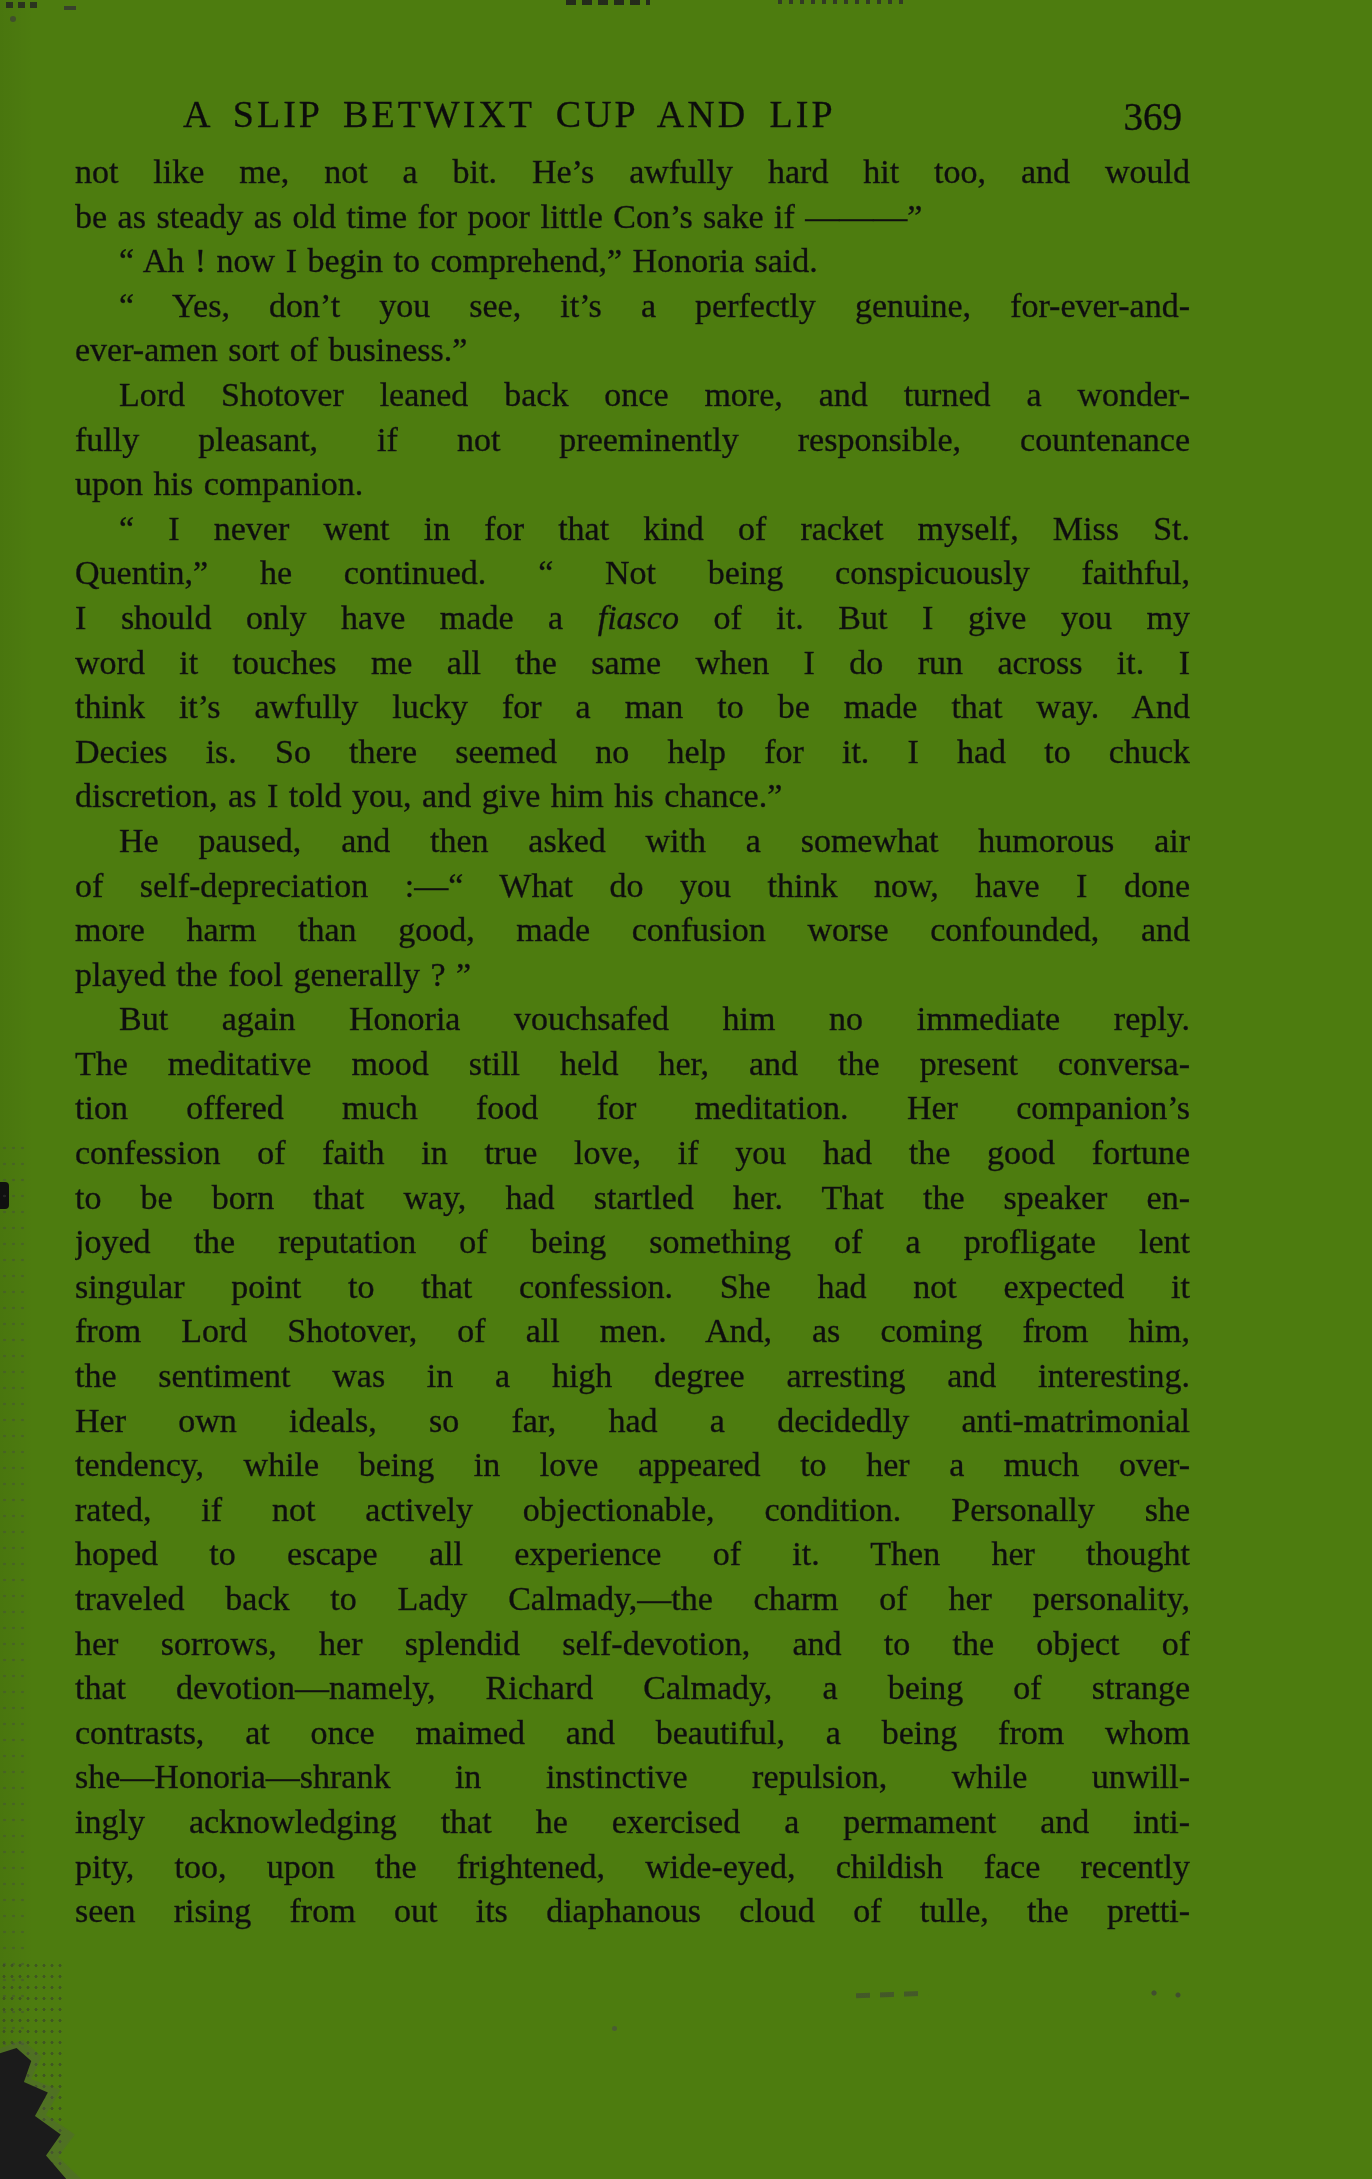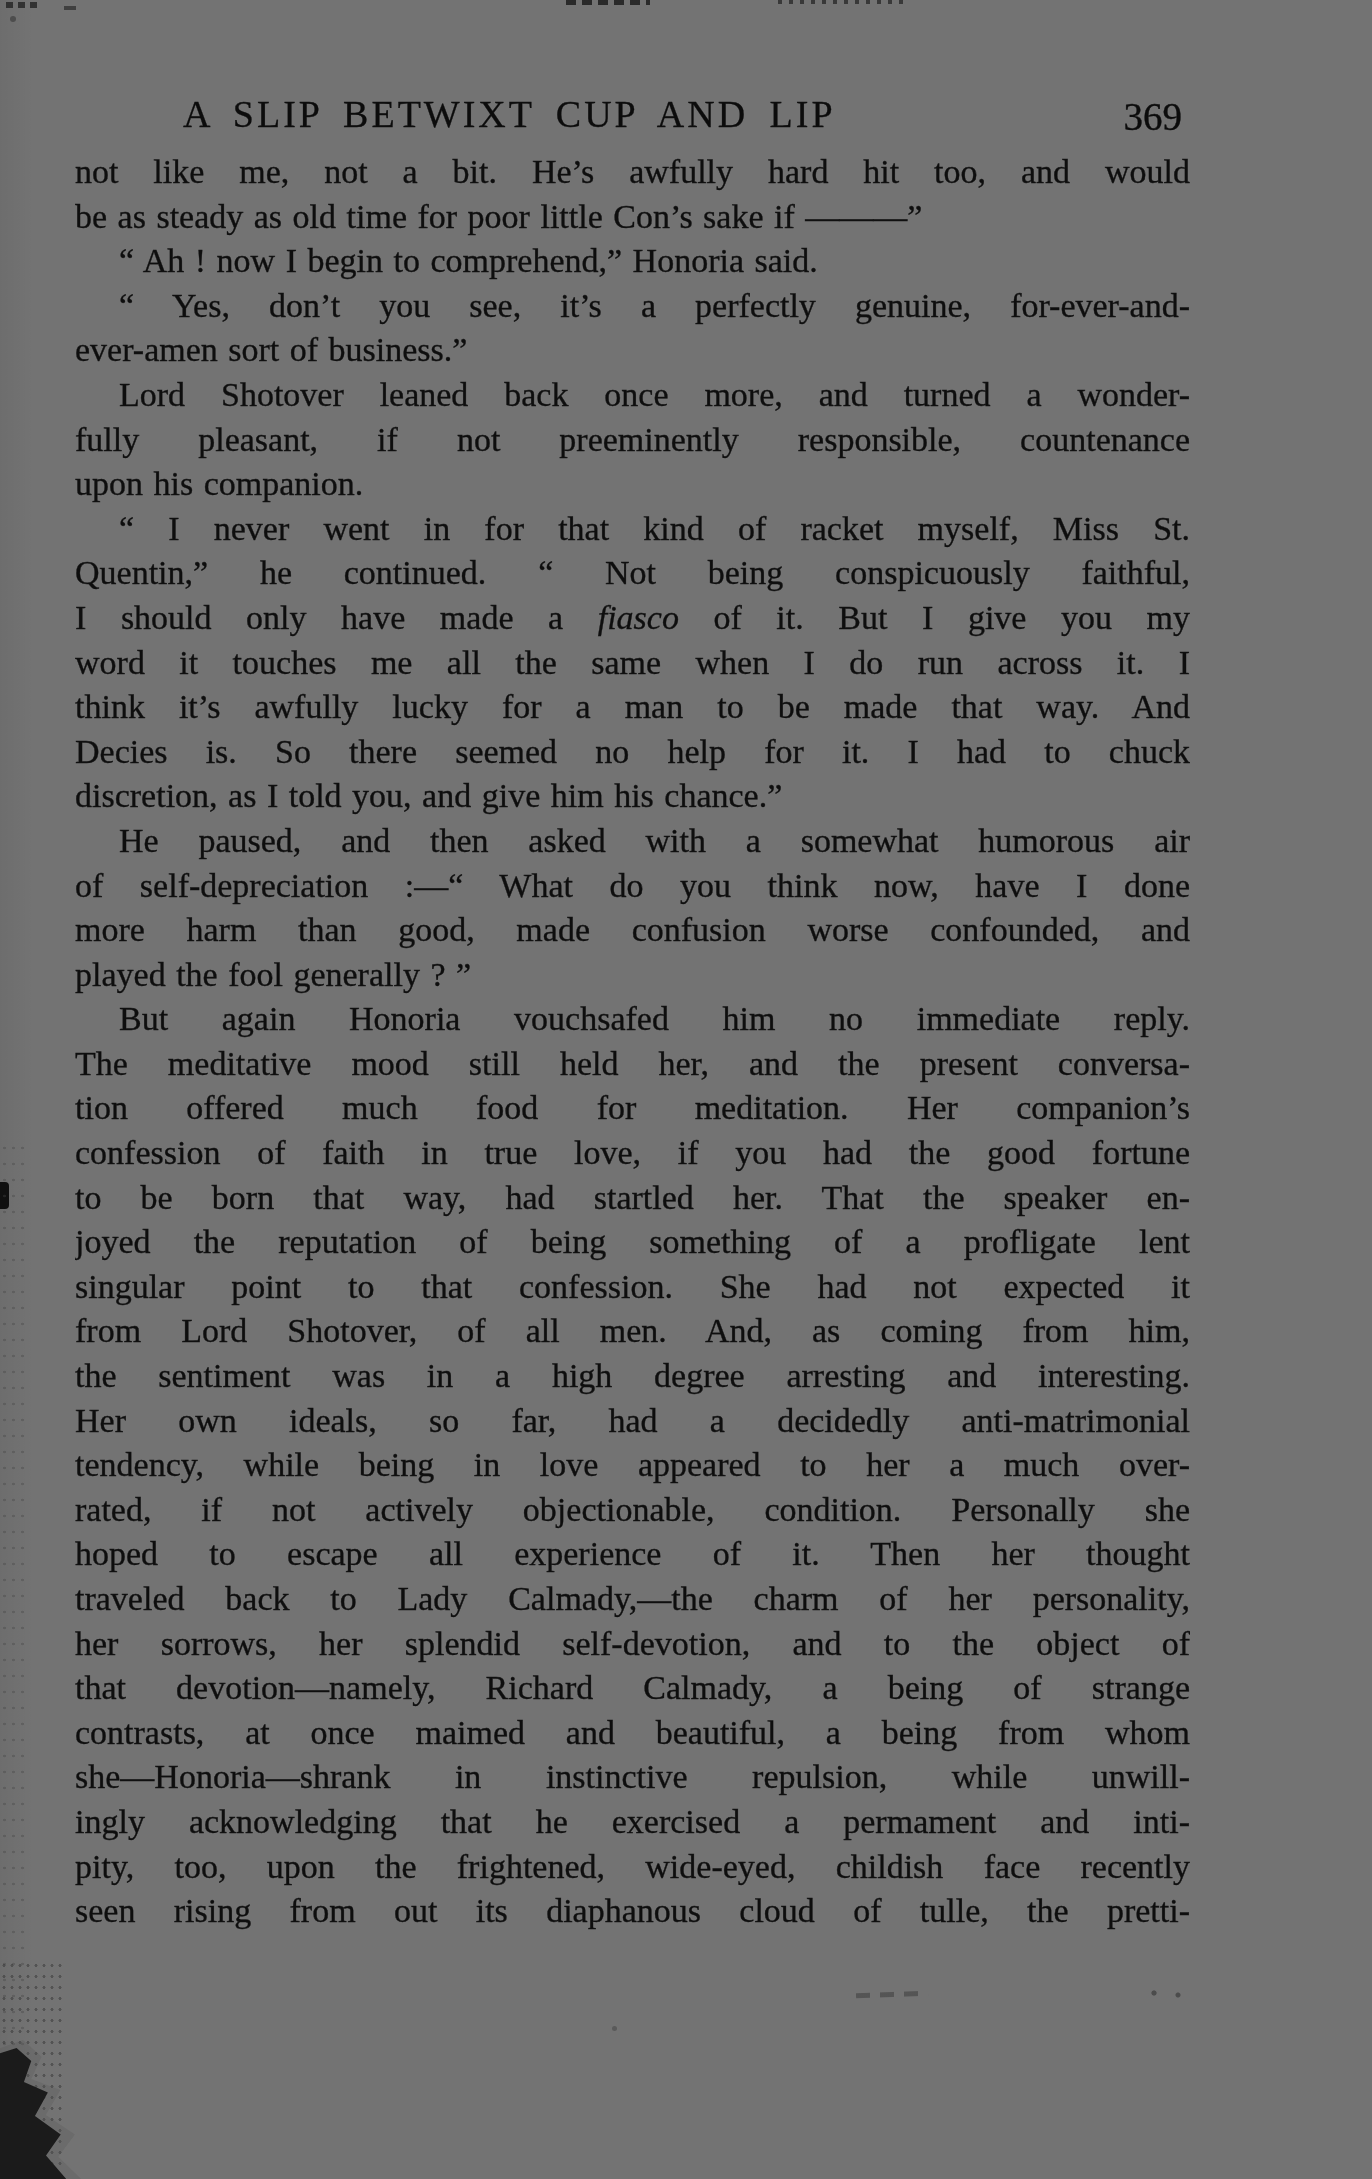--- a/index.html
+++ b/index.html
@@ -1,20 +1,20 @@
 <!DOCTYPE html>
 <html><head>
 <meta charset="utf-8">
 <style>
   :root { --lh: 44.6px; }
   html,body { margin:0; padding:0; }
   body { background:#e9e9e9; }
   .page {
     position:relative; width:1372px; height:2179px; margin:0 auto;
-    background:#737373; overflow:hidden;
+    background:#4d7c0f; overflow:hidden;
     font-family:"Liberation Serif","DejaVu Serif",serif;
     color:#0e0e0e;
   }
   .edge-shade {
     position:absolute; left:0; top:0; width:34px; height:100%;
     background:linear-gradient(90deg, rgba(0,0,0,0.05), rgba(0,0,0,0));
     pointer-events:none;
   }
   .title {
     position:absolute; left:183px; top:92px;

